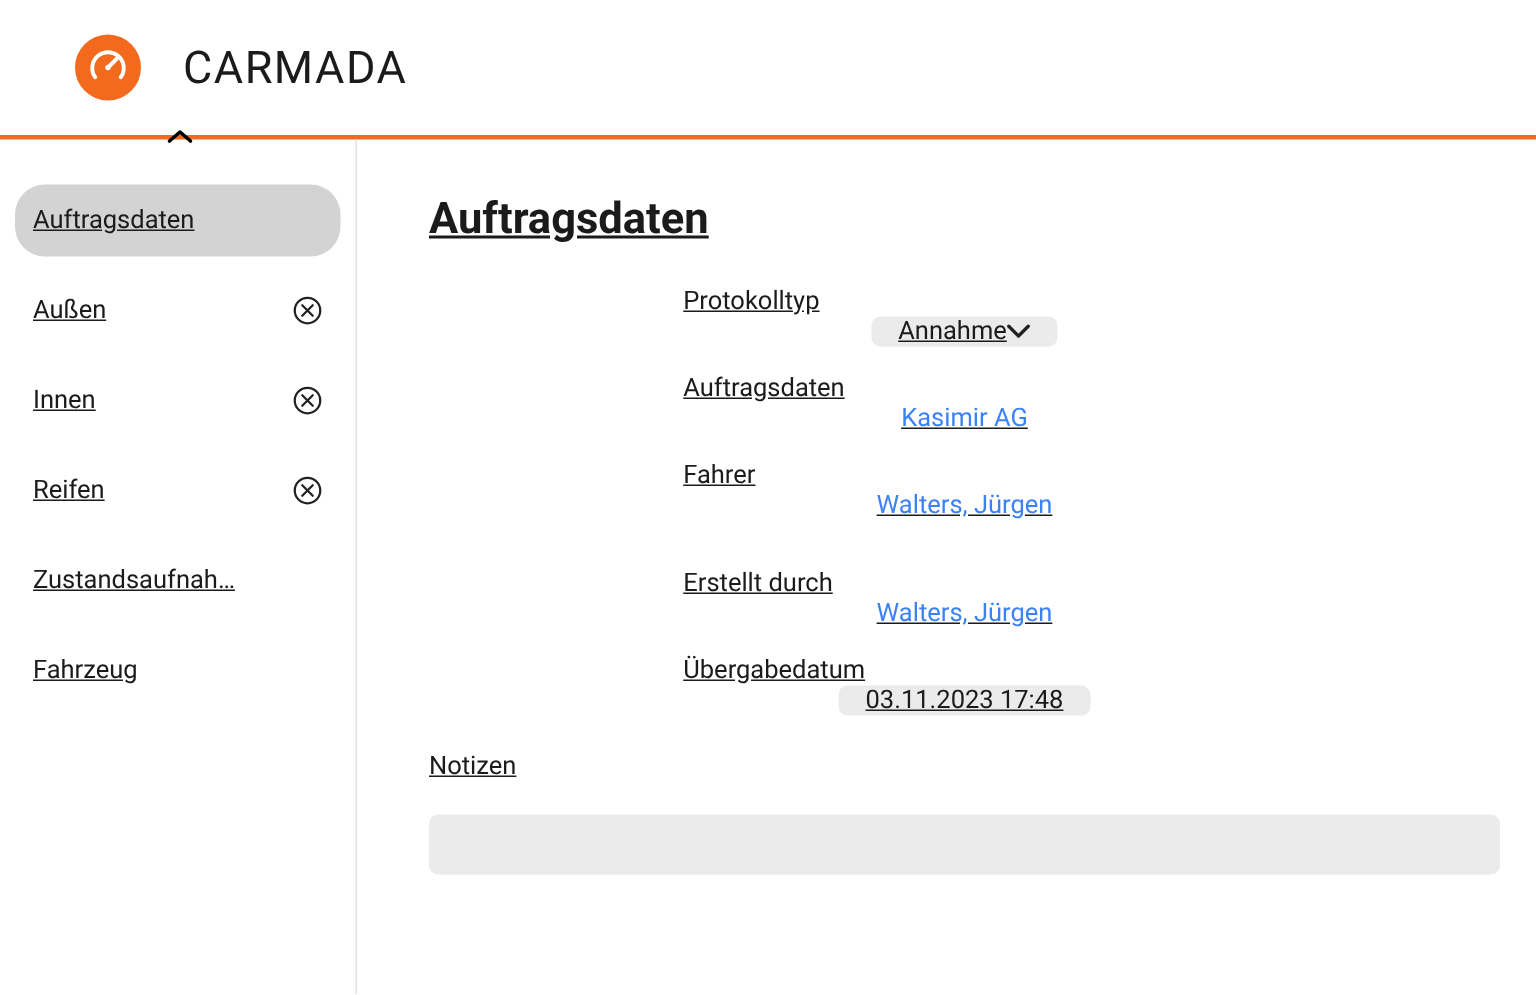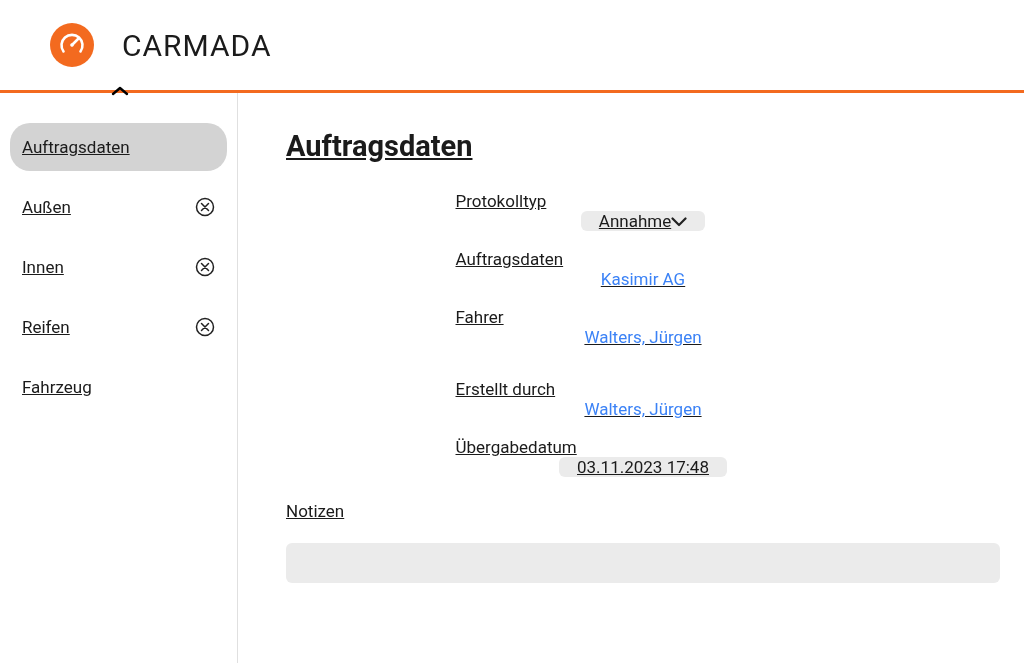--- a/index.html
+++ b/index.html
@@ -214,20 +214,23 @@
       </span>
     </div>
     <div class="sidebar-item">
       <span class="sidebar-item-label">Reifen</span>
       <span class="status-icon">
         <svg viewBox="0 0 20 20">
             <circle cx="10" cy="10" r="8.5" fill="none" stroke="#222" stroke-width="1.5"></circle>
             <path d="M 6.5 6.5 L 13.5 13.5 M 13.5 6.5 L 6.5 13.5" stroke="#222" stroke-width="1.5" stroke-linecap="round"></path>
           </svg>
       </span>
+    </div>
+    <div class="sidebar-item">
+      <span class="sidebar-item-label">Zustandsaufnah…</span>
     </div>
     <div class="sidebar-item">
       <span class="sidebar-item-label">Fahrzeug</span>
     </div>
   </div>
 
   <div class="content">
     <h1 class="page-title">Auftragsdaten</h1>
 
     <div class="form-row">

